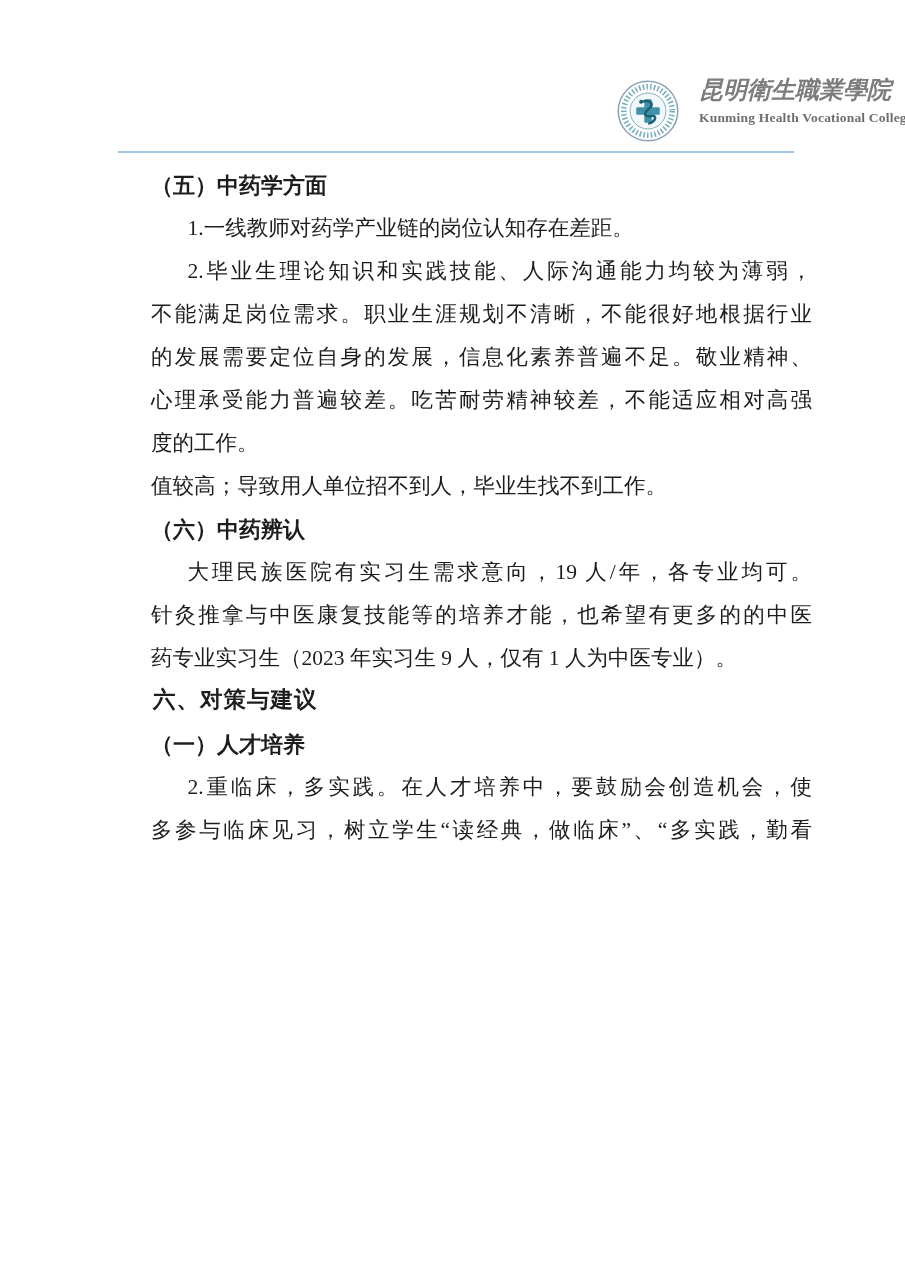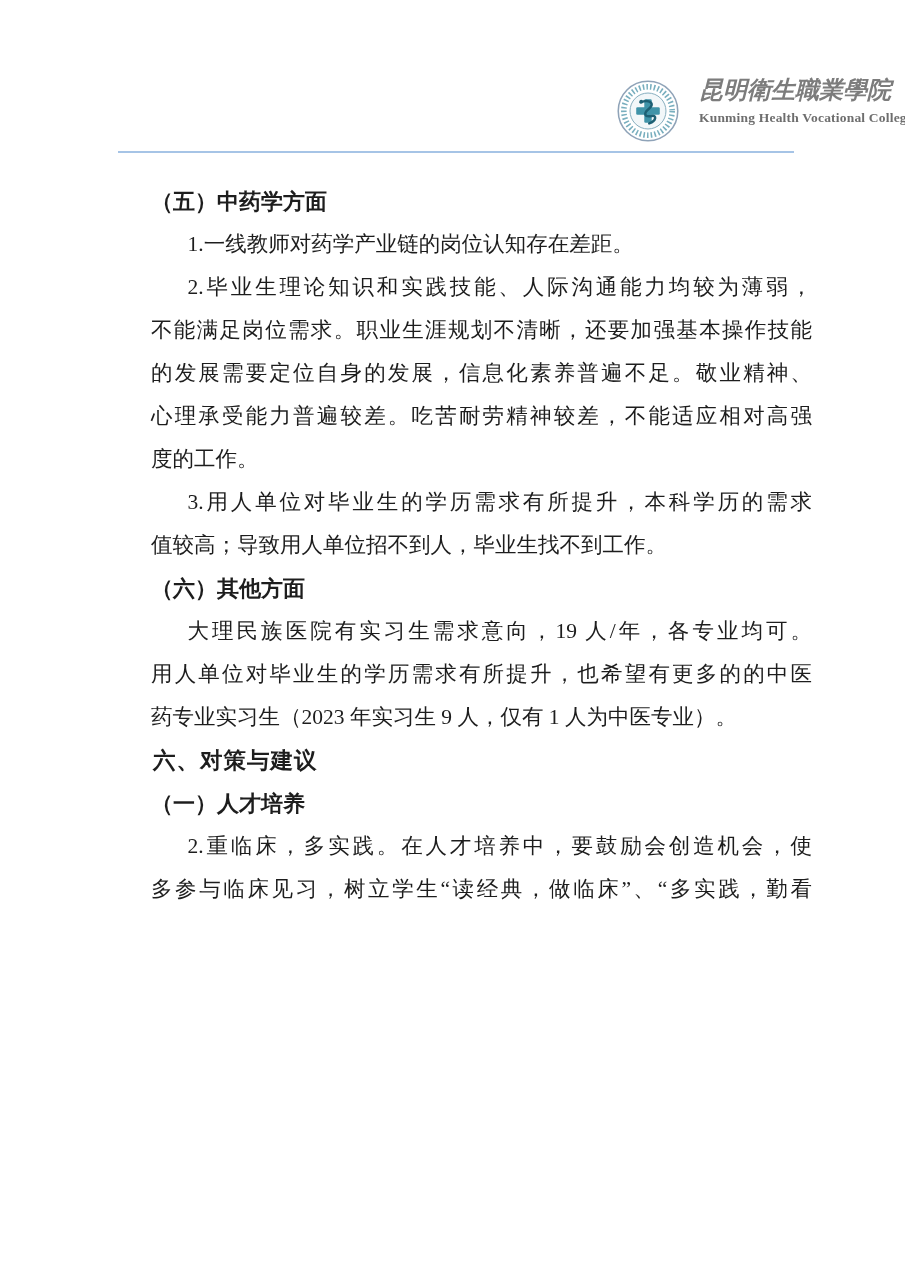--- a/index.html
+++ b/index.html
@@ -26,41 +26,41 @@
     letter-spacing:0.2px;white-space:nowrap;
     font-family:"Liberation Serif","DejaVu Serif",serif;
   }
   .header-rule{
     position:absolute;left:118px;top:151px;width:676px;height:2px;
     background:#a6c4e6;
   }
 
   
   .doc-body{
-    position:absolute;left:118px;top:180px;width:694px;
+    position:absolute;left:118px;top:164px;width:694px;
     font-size:21.5px;
   }
   .line{
     line-height:43px;
     text-align:justify;
     text-justify:inter-character;
     margin-left:33px;
   }
   .fill{text-align-last:justify;}
   .first{text-indent:1.7em;}
   .h2{
     font-weight:bold;
     padding-left:1.5em;
     line-height:43px;
     font-size:22px;
     margin:0;
   }
   .h1{
     font-weight:bold;
-    font-family:Liberation Sans, sans-serif;
+    font-family:Liberation Mono, monospace;
     padding-left:1.55em;
     line-height:43px;
     font-size:22.5px;
     margin:0;
     letter-spacing:1px;
   }
 
   
   .page-number{
     position:absolute;left:753px;top:1192px;
@@ -91,36 +91,35 @@
   <div class="doc-body">
 
     <div class="h2">（五）中药学方面</div>
 
     <div>
       <div class="line first">1.一线教师对药学产业链的岗位认知存在差距。</div>
     </div>
 
     <div>
       <div class="line first fill">2.毕业生理论知识和实践技能、人际沟通能力均较为薄弱，</div>
-      <div class="line fill">不能满足岗位需求。职业生涯规划不清晰，还要加强基本操作技能</div>
+      <div class="line fill">不能满足岗位需求。职业生涯规划不清晰，不能很好地根据行业</div>
       <div class="line fill">的发展需要定位自身的发展，信息化素养普遍不足。敬业精神、</div>
       <div class="line fill">心理承受能力普遍较差。吃苦耐劳精神较差，不能适应相对高强</div>
       <div class="line">度的工作。</div>
     </div>
 
     <div>
-      <div class="line first fill">3.用人单位对毕业生的学历需求有所提升，本科学历的需求</div>
       <div class="line">值较高；导致用人单位招不到人，毕业生找不到工作。</div>
     </div>
 
-    <div class="h2">（六）其他方面</div>
+    <div class="h2">（六）中药辨认</div>
 
     <div>
       <div class="line first fill">大理民族医院有实习生需求意向，19 人/年，各专业均可。</div>
-      <div class="line fill">用人单位对毕业生的学历需求有所提升，也希望有更多的的中医</div>
+      <div class="line fill">针灸推拿与中医康复技能等的培养才能，也希望有更多的的中医</div>
       <div class="line">药专业实习生（2023 年实习生 9 人，仅有 1 人为中医专业）。</div>
     </div>
 
     <div class="h1">六、对策与建议</div>
 
     <div class="h2">（一）人才培养</div>
 
 
     <div>
       <div class="line first fill">2.重临床，多实践。在人才培养中，要鼓励会创造机会，使</div>

